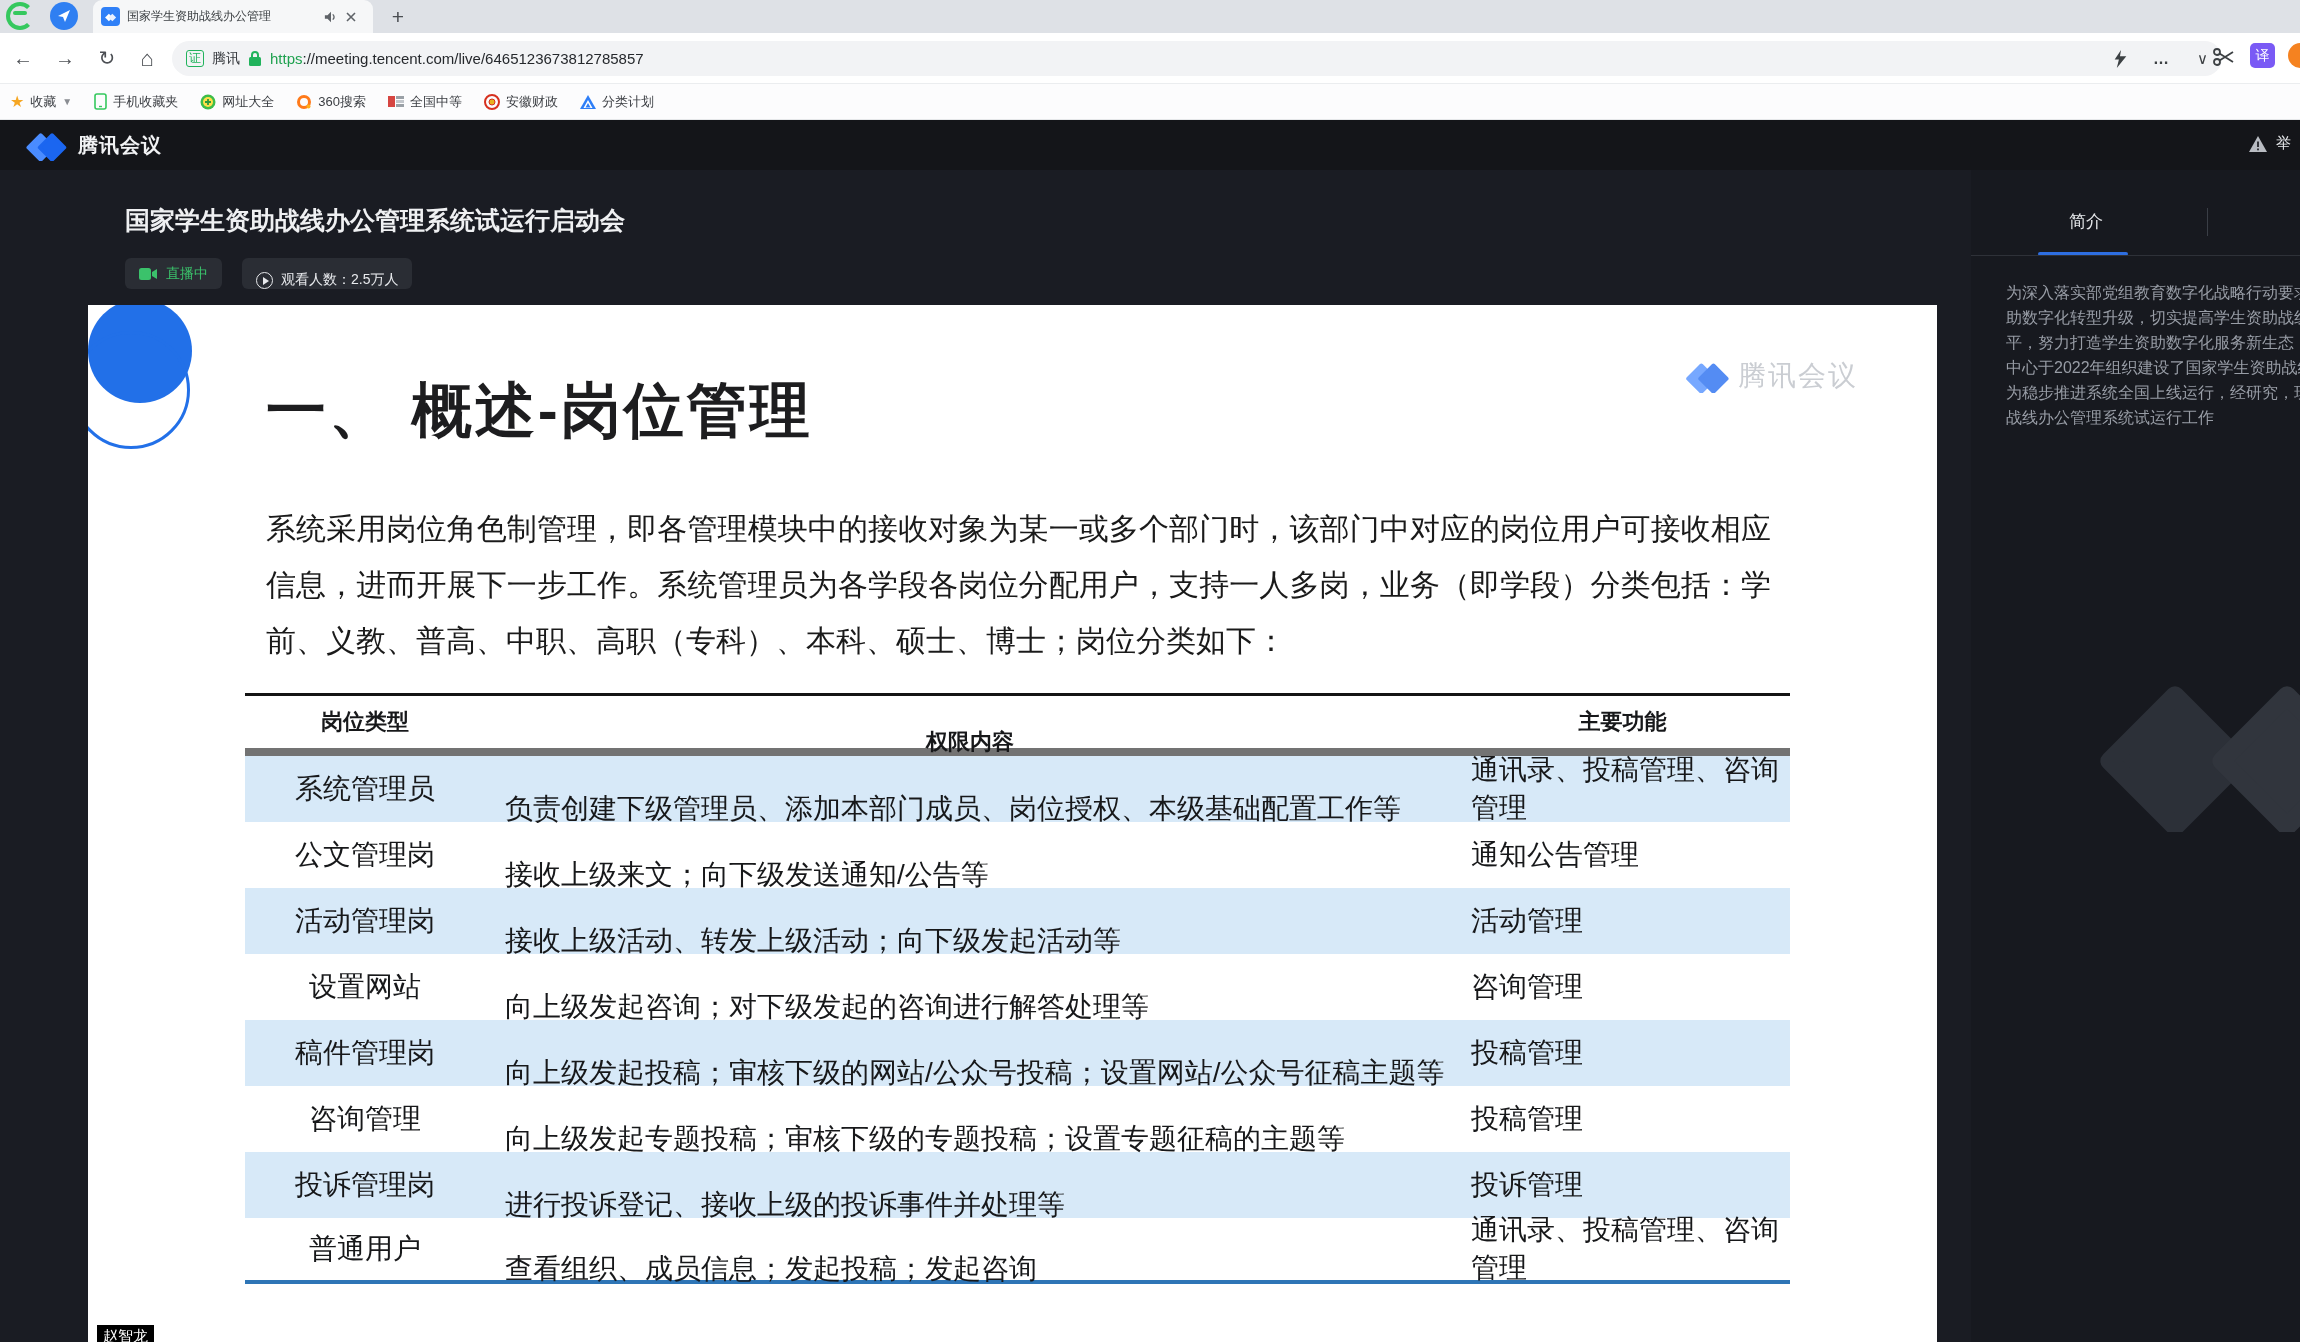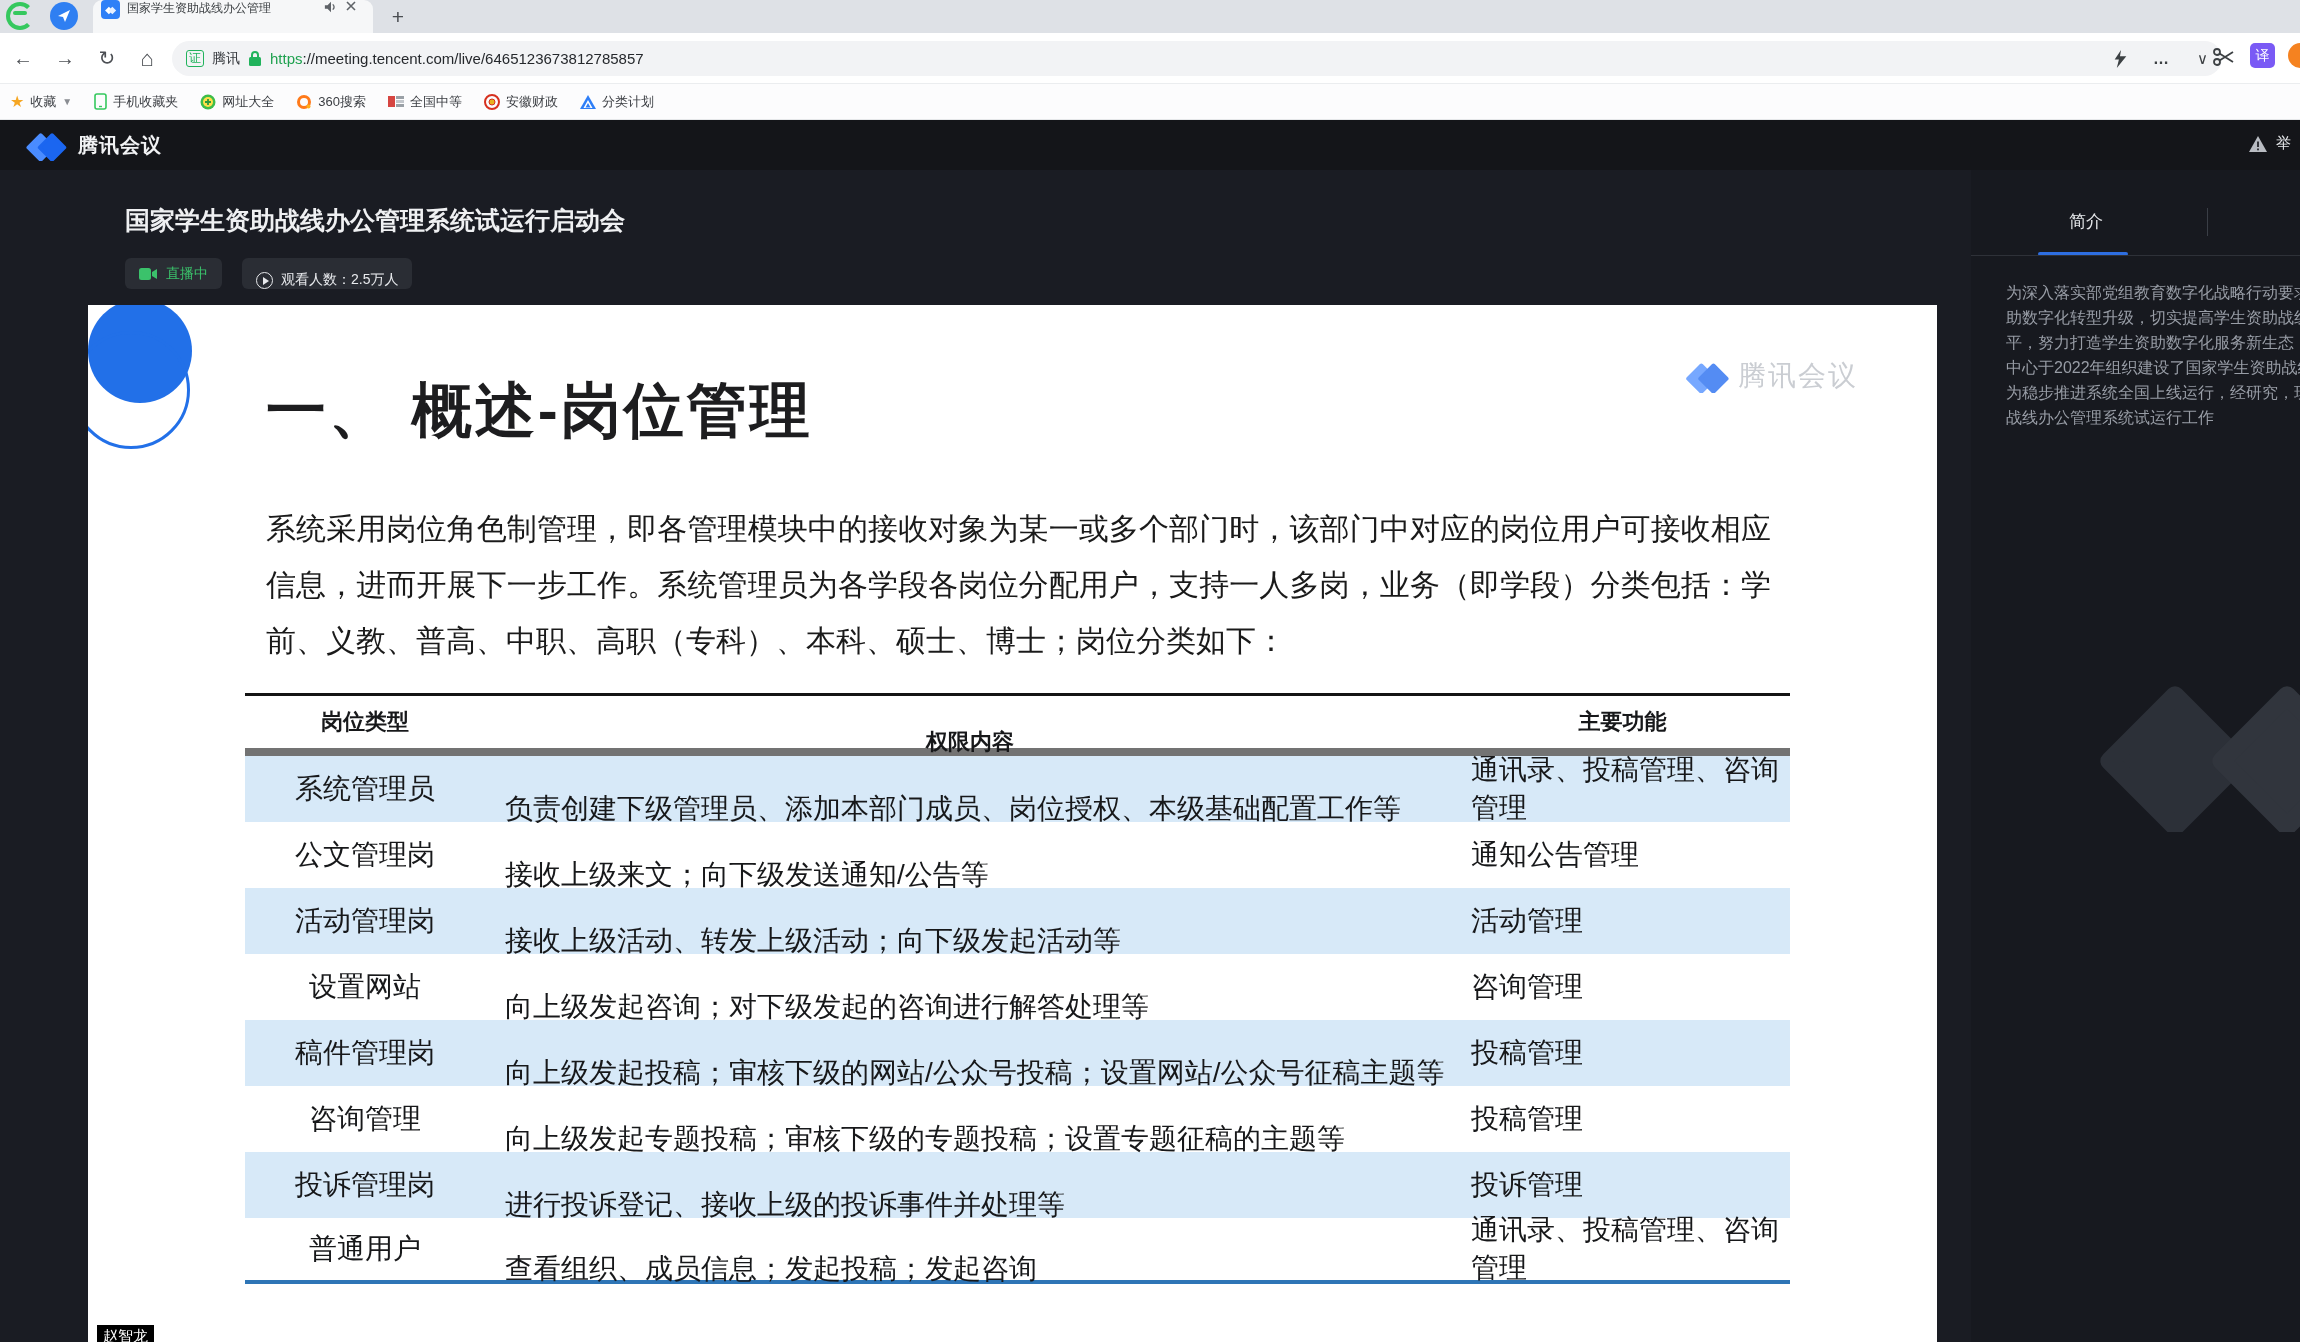--- a/index.html
+++ b/index.html
@@ -8,21 +8,21 @@
   #root { position:relative; width:2300px; height:1342px; overflow:hidden; }
 
   
   .tabbar { position:absolute; left:0; top:0; width:2300px; height:33px; background:#dee1e6; }
   .blogo { position:absolute; left:6px; top:2px; width:28px; height:28px; border:4px solid #35c85e;
            border-radius:50%; border-right-color:transparent; }
   .blogo i { position:absolute; left:3px; top:5px; width:14px; height:4px; background:#35c85e; border-radius:2px;}
   .qcircle { position:absolute; left:50px; top:2px; width:28px; height:28px; border-radius:50%;
              background:#2f7ff2; display:flex; align-items:center; justify-content:center; }
   .tab { position:absolute; left:93px; top:0; width:280px; height:33px; background:#f6f7f8;
-         border-radius:9px 9px 0 0; display:flex; padding:0 8px; gap:7px; }
+         border-radius:9px 9px 0 0; display:flex; align-items:center; padding:0 8px; gap:7px; }
   .favicon { width:19px; height:19px; background:#2f80f7; border-radius:4px; flex:0 0 auto;
              display:flex; align-items:center; justify-content:center; }
   .tabtitle { font-size:12px; color:#3c4043; white-space:nowrap; overflow:hidden; width:190px; }
   .tabico { color:#5f6368; flex:0 0 auto; display:flex; }
   .newtab { position:absolute; left:385px; top:4px; width:26px; height:26px; color:#4a4d52;
             font-size:21px; text-align:center; line-height:25px; }
 
   
   .navbar { position:absolute; left:0; top:33px; width:2300px; height:51px; background:#ffffff;
             border-bottom:1px solid #ebedef; }

